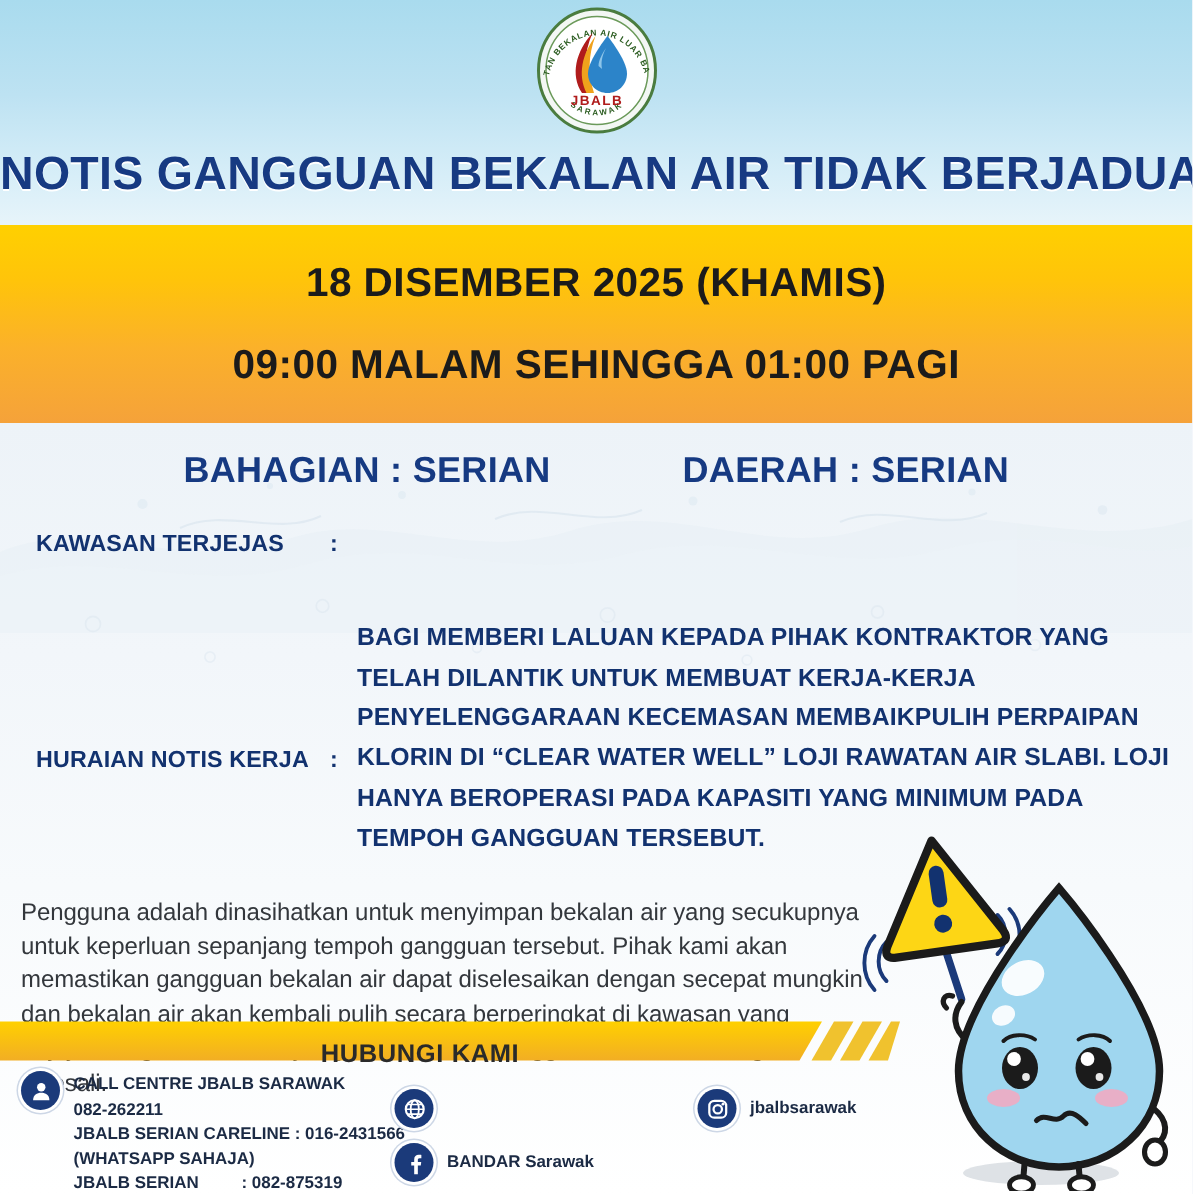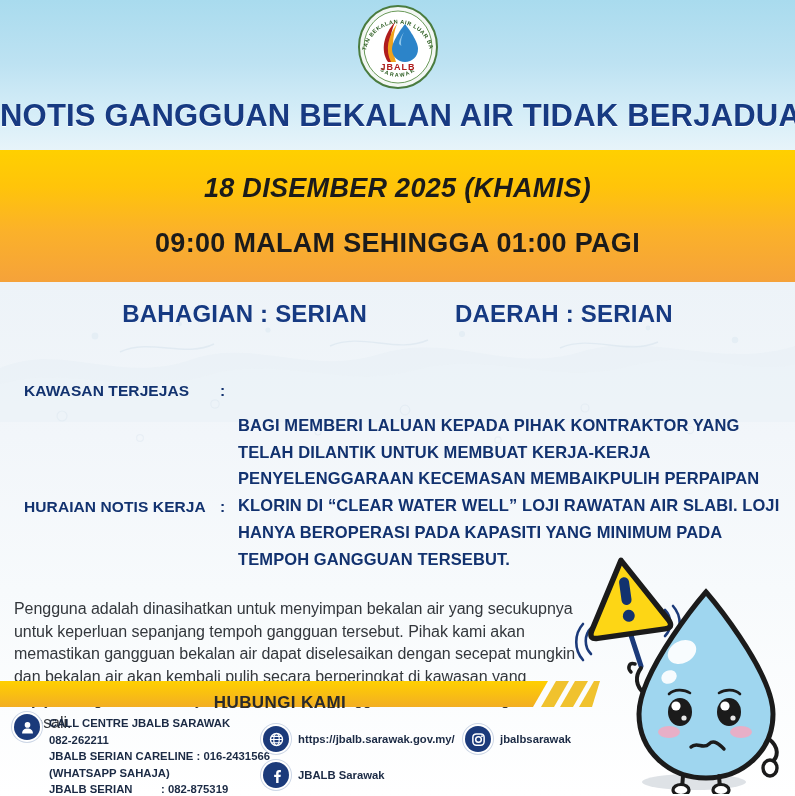--- a/index.html
+++ b/index.html
@@ -31,21 +31,20 @@
 
   
   .date-band{
     position:absolute;left:0;top:150px;width:795px;height:132px;
     background:linear-gradient(180deg,#ffd000 0%,#ffc40a 28%,#fbb12a 62%,#f5a23a 100%);
     display:flex;flex-direction:column;align-items:center;justify-content:center;
   }
   .date-line1{
     font-size:27px;font-weight:bold;color:#1b1b1b;letter-spacing:.3px;
     margin-bottom:24px;
-    font-style:italic;
   }
   .date-line2{
     font-size:27px;font-weight:bold;color:#1b1b1b;letter-spacing:.3px;
   }
 
   
   .body-area{
     position:absolute;left:0;top:282px;width:795px;height:514px;
     background:linear-gradient(180deg,#edf3f8 0%,#f2f6fa 30%,#f7fafc 60%,#ffffff 100%);
     overflow:hidden;
@@ -63,21 +62,21 @@
 
   .region-row{
     position:absolute;left:0;top:300px;width:795px;
     display:flex;justify-content:center;gap:88px;
   }
   .region-item{
     font-size:24px;font-weight:bold;color:#163a82;letter-spacing:.2px;
   }
 
   .field-kawasan{
-    position:absolute;left:24px;top:382px;width:760px;
+    position:absolute;left:24px;top:354px;width:760px;
     display:flex;align-items:flex-start;
   }
   .field-huraian{
     position:absolute;left:24px;top:412px;width:760px;
     display:flex;align-items:flex-start;
   }
   .fld-label{
     width:196px;flex:0 0 196px;
     font-size:15.5px;font-weight:bold;color:#12326f;letter-spacing:.1px;
   }
@@ -307,30 +306,29 @@
     </div>
 
     <div class="cgroup c-web">
       <span class="cicon">
         <svg width="15" height="15" viewBox="0 0 16 16">
             <circle cx="8" cy="8" r="6.4" fill="none" stroke="#fff" stroke-width="1.5"></circle>
             <ellipse cx="8" cy="8" rx="2.9" ry="6.4" fill="none" stroke="#fff" stroke-width="1.3"></ellipse>
             <path d="M1.8 8 H14.2 M2.9 4.6 H13.1 M2.9 11.4 H13.1" stroke="#fff" stroke-width="1.2" fill="none"></path>
           </svg>
       </span>
-      <span class="ctext single">https://jbalb.sarawak.gov.my/</span>
     </div>
 
     <div class="cgroup c-fb">
       <span class="cicon">
         <svg width="15" height="15" viewBox="0 0 16 16">
             <path d="M10.2 16 V9.6 H12.3 L12.6 7.1 H10.2 V5.6 C10.2 4.9 10.4 4.4 11.5 4.4 H12.7 V2.1 C12.4 2.1 11.6 2 10.8 2 C9 2 7.6 3.1 7.6 5.3 V7.1 H5.5 V9.6 H7.6 V16 Z" fill="#fff"></path>
           </svg>
       </span>
-      <span class="ctext single">JBALB Sarawak</span>
+      <span class="ctext single">BANDAR Sarawak</span>
     </div>
 
     <div class="cgroup c-ig">
       <span class="cicon">
         <svg width="15" height="15" viewBox="0 0 16 16">
             <rect x="2" y="2" width="12" height="12" rx="3.6" fill="none" stroke="#fff" stroke-width="1.6"></rect>
             <circle cx="8" cy="8" r="3" fill="none" stroke="#fff" stroke-width="1.6"></circle>
             <circle cx="11.7" cy="4.4" r="1" fill="#fff"></circle>
           </svg>
       </span>

